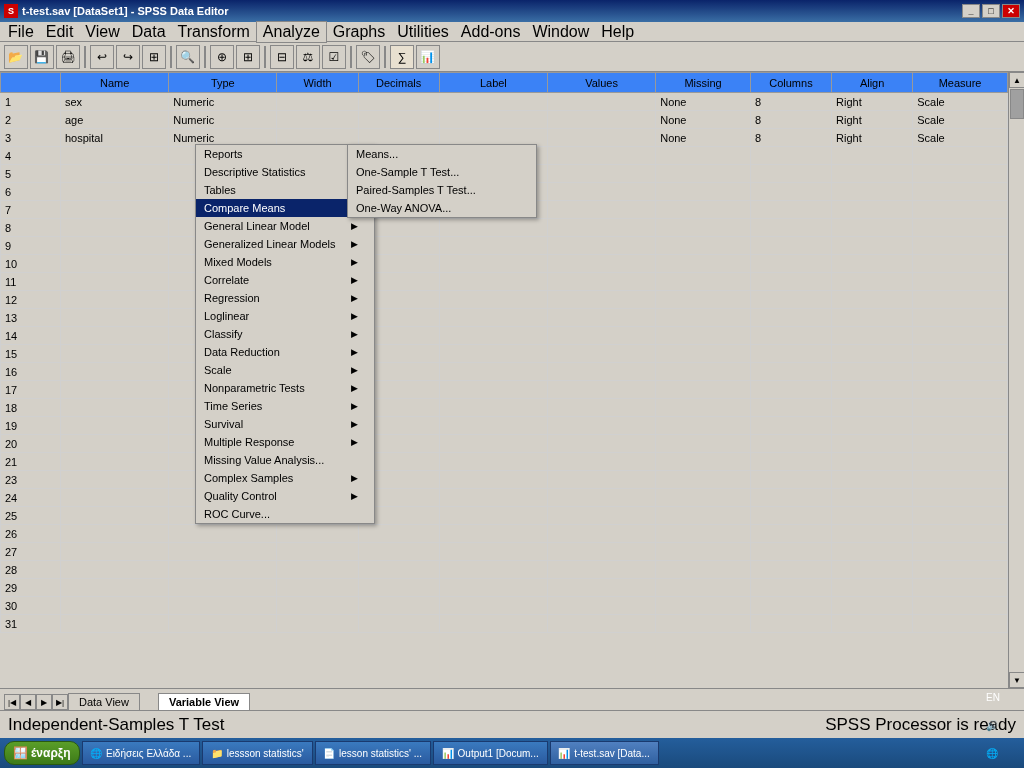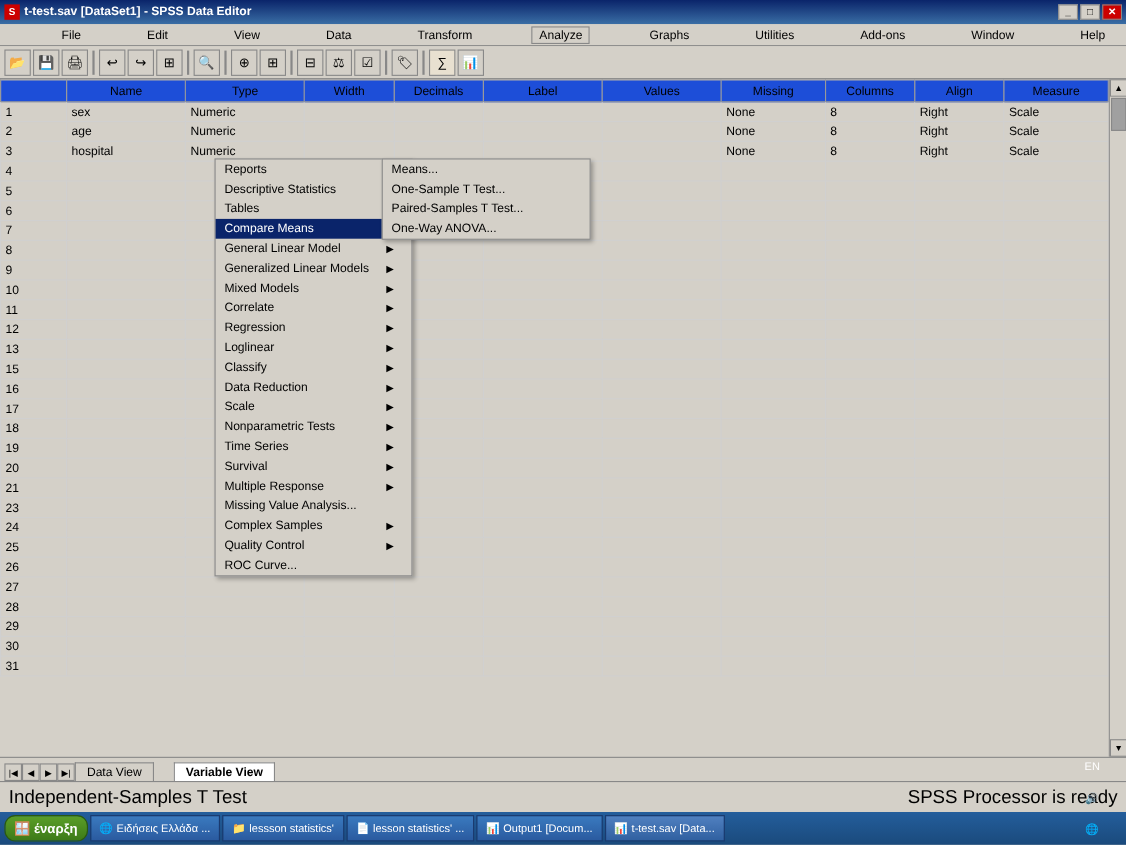--- a/index.html
+++ b/index.html
@@ -31,23 +31,22 @@
       background: #d4d0c8;
       height: 20px;
       display: flex;
       align-items: center;
       border-bottom: 1px solid #888;
       padding: 0 2px;
     }
     .menu-item {
       padding: 2px 6px;
       cursor: pointer;
-      font-size: 11px;
+      font-size: 16px;
       color: #000;
-      margin-left: 48px;
     }
 
     
     .toolbar {
       background: #d4d0c8;
       height: 30px;
       display: flex;
       align-items: center;
       padding: 2px 4px;
       gap: 2px;
@@ -61,21 +60,21 @@
       cursor: pointer; font-size: 12px;
     }
     .tool-separator { width: 2px; height: 22px; background: #888; margin: 0 2px; }
 
     .data-grid {
       width: 100%;
       border-collapse: collapse;
       font-size: 11px;
     }
     .data-grid th {
-      background: #1d4ed8;
+      background: #3b82f6;
       border: 1px solid #999;
       padding: 2px 4px;
       text-align: center;
       font-weight: normal;
       min-width: 60px;
       height: 20px;
     }
     .data-grid td {
       border: 1px solid #d0d0d0;
       padding: 1px 4px;
@@ -501,20 +500,33 @@
       <td></td>
       <td></td>
       <td></td>
       <td></td>
       <td></td>
       <td></td>
       <td></td>
       <td></td>
     </tr>
             <tr>
+      <td class="row-header">14</td>
+      <td style="font-weight:normal"></td>
+      <td></td>
+      <td></td>
+      <td></td>
+      <td></td>
+      <td></td>
+      <td></td>
+      <td></td>
+      <td></td>
+      <td></td>
+    </tr>
+            <tr>
       <td class="row-header">15</td>
       <td style="font-weight:normal"></td>
       <td></td>
       <td></td>
       <td></td>
       <td></td>
       <td></td>
       <td></td>
       <td></td>
       <td></td>

